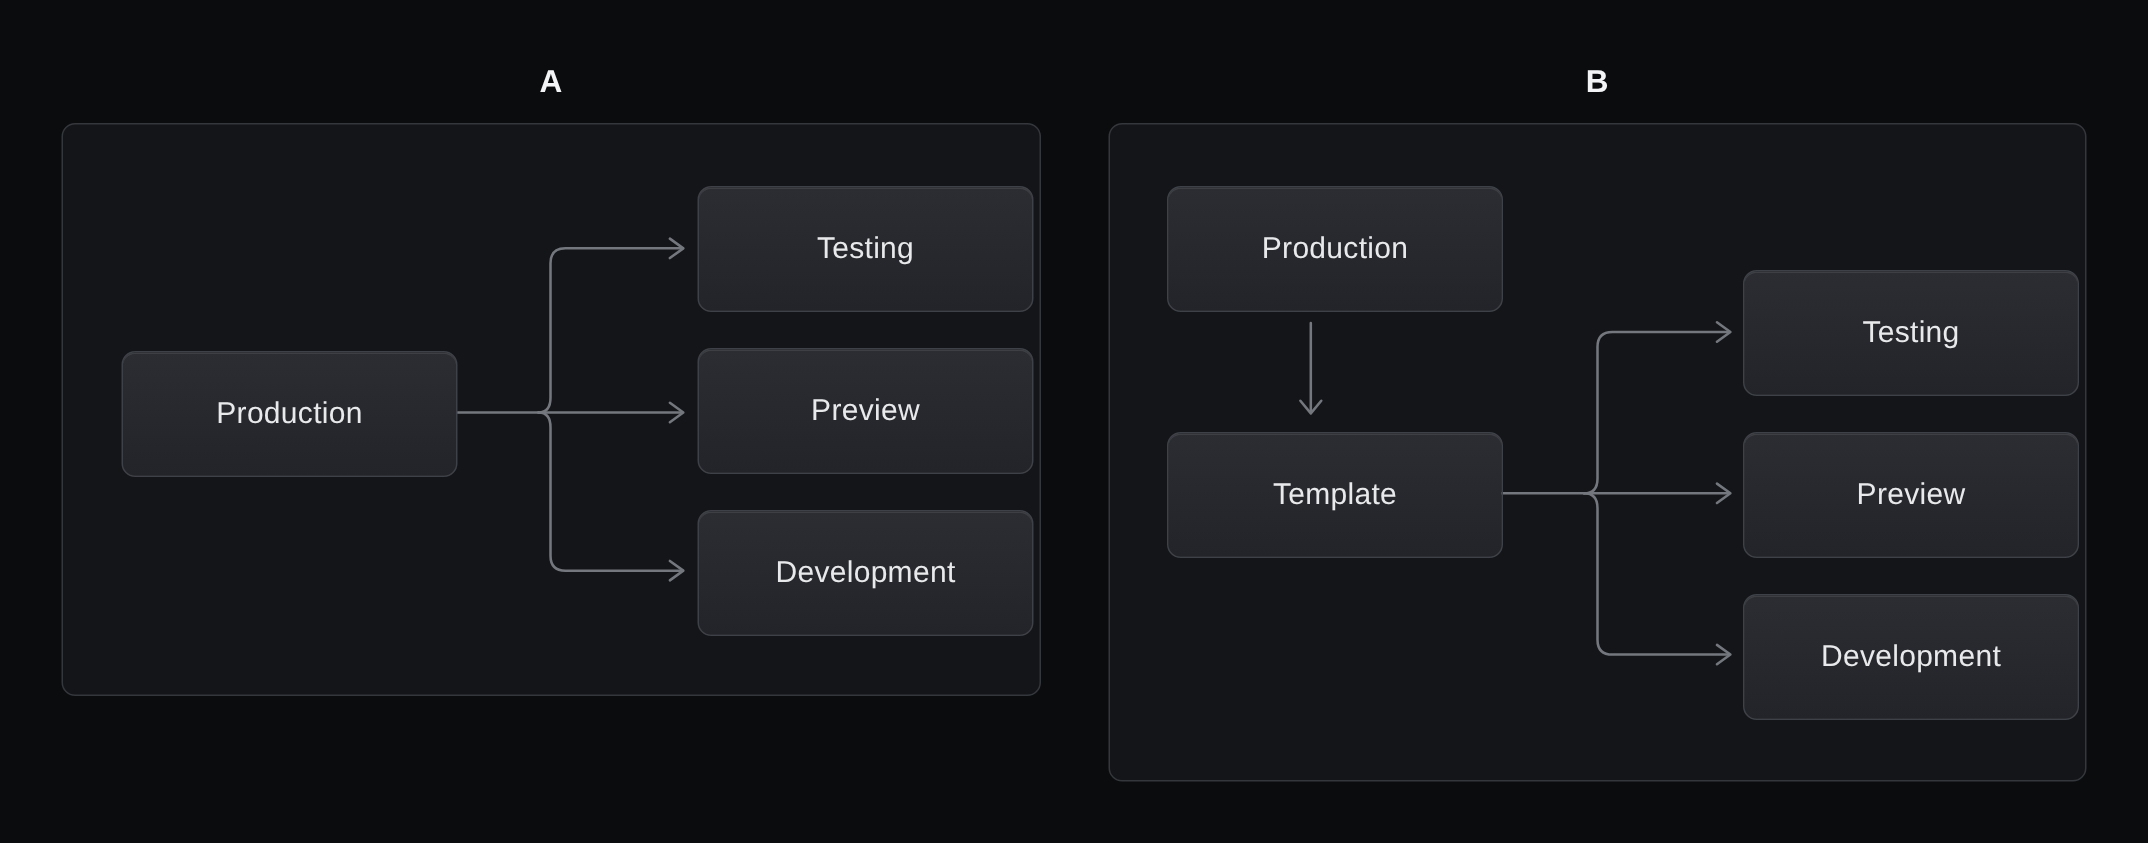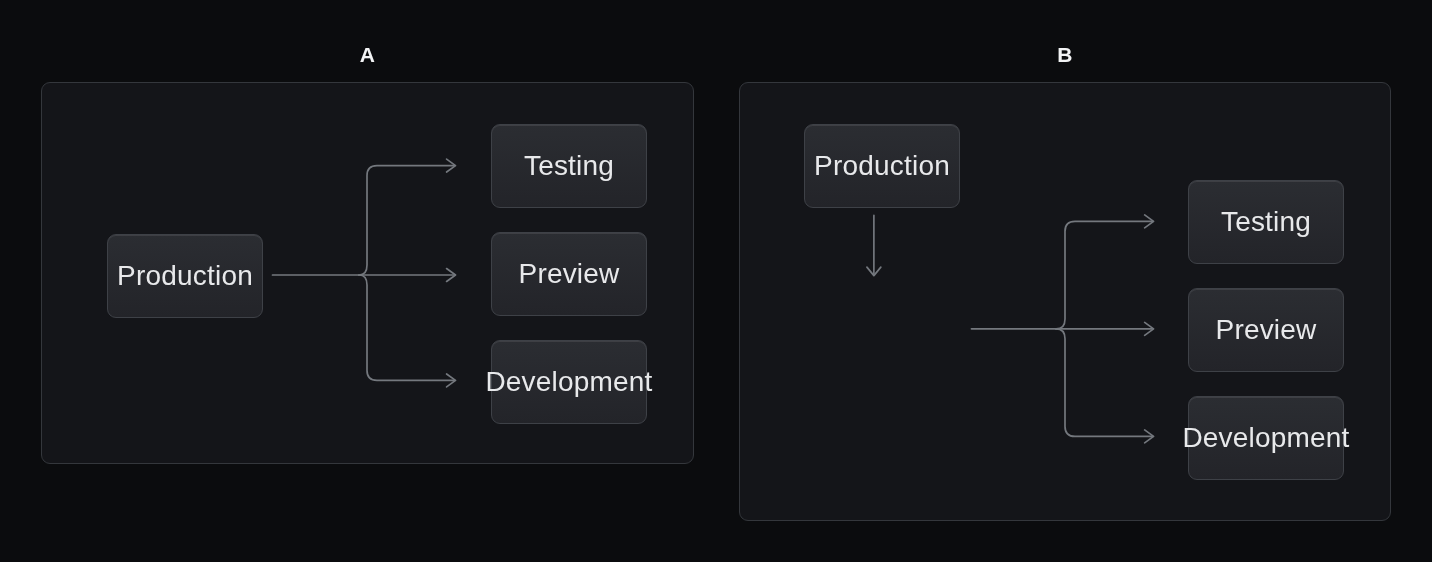--- a/index.html
+++ b/index.html
@@ -41,33 +41,32 @@
   }
   .connectors path, .connectors line {
     stroke: #74787e;
     stroke-width: 1.7;
     fill: none;
     stroke-linecap: round;
     stroke-linejoin: round;
   }
   .node {
     position: absolute;
-    width: 156px;
+    width: 224px;
     height: 84px;
     background: linear-gradient(180deg, #2b2d32 0%, #232429 100%);
     border: 1px solid #3e4147;
     border-radius: 9px;
     box-shadow: inset 0 1px 0 rgba(255,255,255,0.09);
     display: flex;
     align-items: center;
     justify-content: center;
     color: #e8e9eb;
-    font-size: 28px;
+    font-size: 20px;
     letter-spacing: 0.2px;
-    margin-left: 26px;
   }
   
   #a-production  { left: 39px;  top: 151px; }
   #a-testing     { left: 423px; top: 41px;  }
   #a-preview     { left: 423px; top: 149px; }
   #a-development { left: 423px; top: 257px; }
   
   #b-production  { left: 38px;  top: 41px;  }
   #b-template    { left: 38px;  top: 205px; }
   #b-testing     { left: 422px; top: 97px;  }
@@ -113,18 +112,19 @@
       <path d="M317 247 Q326 247 326 237 L326 149 Q326 139 336 139 L414 139"></path>
       <path d="M406 132.5 L415 139 L406 145.5"></path>
 
       <path d="M317 247 L414 247"></path>
       <path d="M406 240.5 L415 247 L406 253.5"></path>
 
       <path d="M317 247 Q326 247 326 257 L326 345 Q326 355 336 355 L414 355"></path>
       <path d="M406 348.5 L415 355 L406 361.5"></path>
     </svg>
     <div class="node" id="b-production">Production</div>
+    <div class="node" id="b-template">Template</div>
     <div class="node" id="b-testing">Testing</div>
     <div class="node" id="b-preview">Preview</div>
     <div class="node" id="b-development">Development</div>
   </div>
 
 </div>
 
 </body></html>

